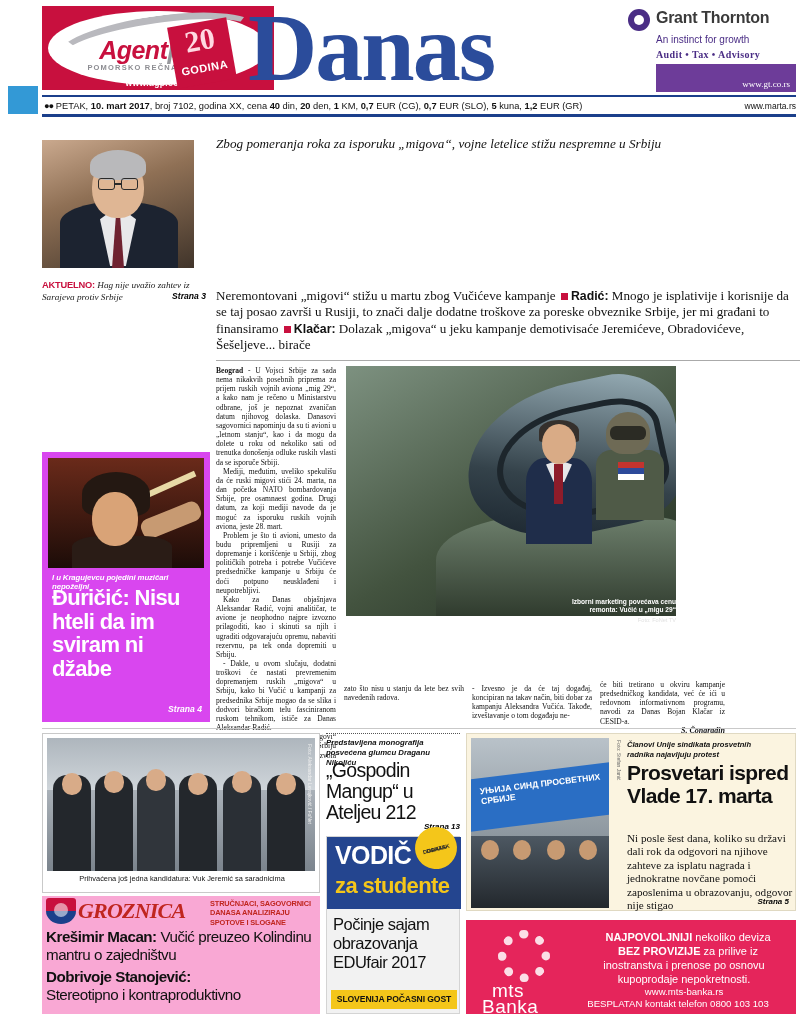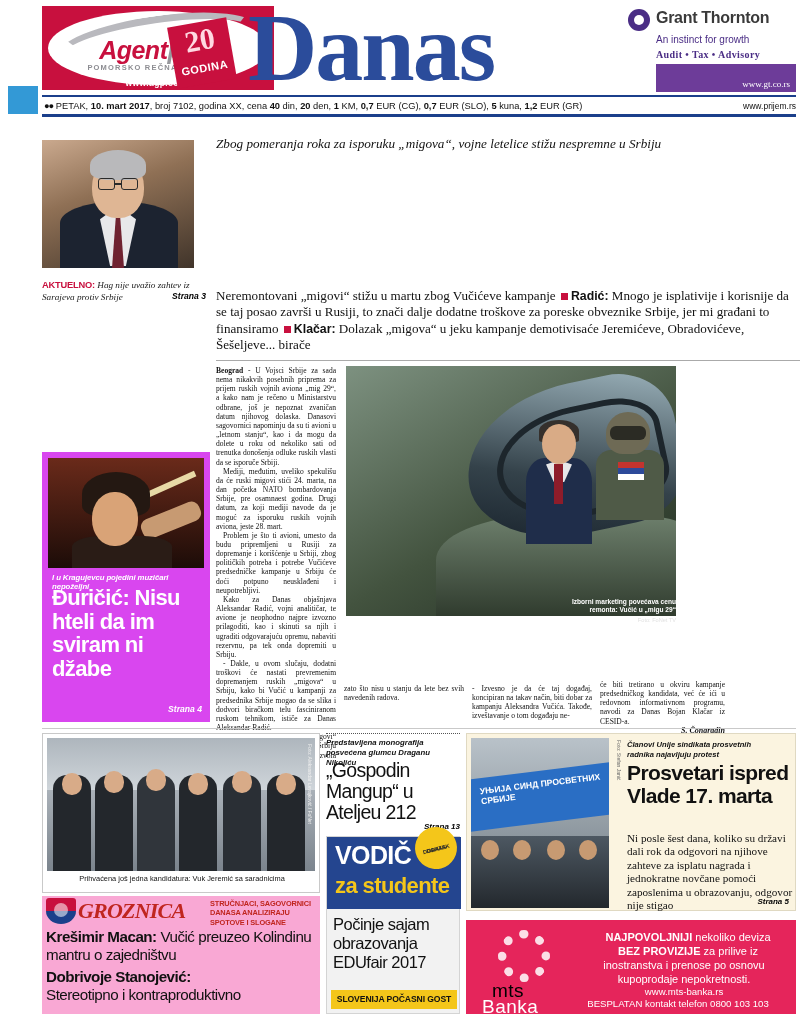--- a/index.html
+++ b/index.html
@@ -299,21 +299,21 @@
   .pr-body { position:absolute; left:160px; top:98px; width:168px;
     font-family:"Liberation Serif",serif; font-size:11.2px; line-height:13.4px; color:#111;}
   .pr-page { position:absolute; right:6px; bottom:4px; font-size:8px;
     font-weight:bold; font-style:italic;}
 
   
   .mts { position:absolute; left:466px; top:920px; width:330px; height:94px; background:#e5255b; }
   .mts-logo { position:absolute; left:10px; top:8px; width:98px; height:80px; }
   .mts-ring { position:absolute; left:22px; top:2px; width:52px; height:52px;
     border:9px dotted rgba(255,255,255,0.85); border-radius:50%; }
-  .mts-t1 { position:absolute; left:16px; top:52px; font-size:19px; color:#000000; letter-spacing:0.5px;}
+  .mts-t1 { position:absolute; left:16px; top:52px; font-size:19px; color:#ffffff; letter-spacing:0.5px;}
   .mts-t2 { position:absolute; left:6px; top:68px; font-size:19px; color:#fff; letter-spacing:0.5px;}
   .mts-text { position:absolute; left:112px; top:10px; width:212px; text-align:center;
     color:#fff; font-size:11px; line-height:14px; }
   .mts-text b { font-weight:bold;margin-left:8px; }
   .mts-url { position:absolute; left:112px; top:66px; width:212px; text-align:center;
     color:#fff; font-size:9.6px; }
   .mts-tel { position:absolute; left:100px; top:78px; width:224px; text-align:center;
     color:#fff; font-size:9.6px; }
 </style>
 </head>
@@ -356,21 +356,21 @@
   </div>
 
   <div class="blue-sq"></div>
   <div class="rule-top"></div>
   <div class="rule-bot"></div>
 
   <div class="dateline">
     <span class="dots">●●</span>
     <span>PETAK,</span>
     <b>10. mart 2017</b><span>, broj 7102, godina XX, cena </span><b>40</b><span> din, </span><b>20</b><span> den, </span><b>1</b><span> KM, </span><b>0,7</b><span> EUR (CG), </span><b>0,7</b><span> EUR (SLO), </span><b>5</b><span> kuna, </span><b>1,2</b><span> EUR (GR)</span>
-    <span class="url">www.prijem.rs</span>
+    <span class="url">www.marta.rs</span>
   </div>
 
   <div class="leftcol">
     <div class="lc-photo">
       <div class="wall"></div>
       <div class="suit"></div>
       <div class="shirt"></div>
       <div class="tie"></div>
       <div class="head"></div>
       <div class="hair"></div>

